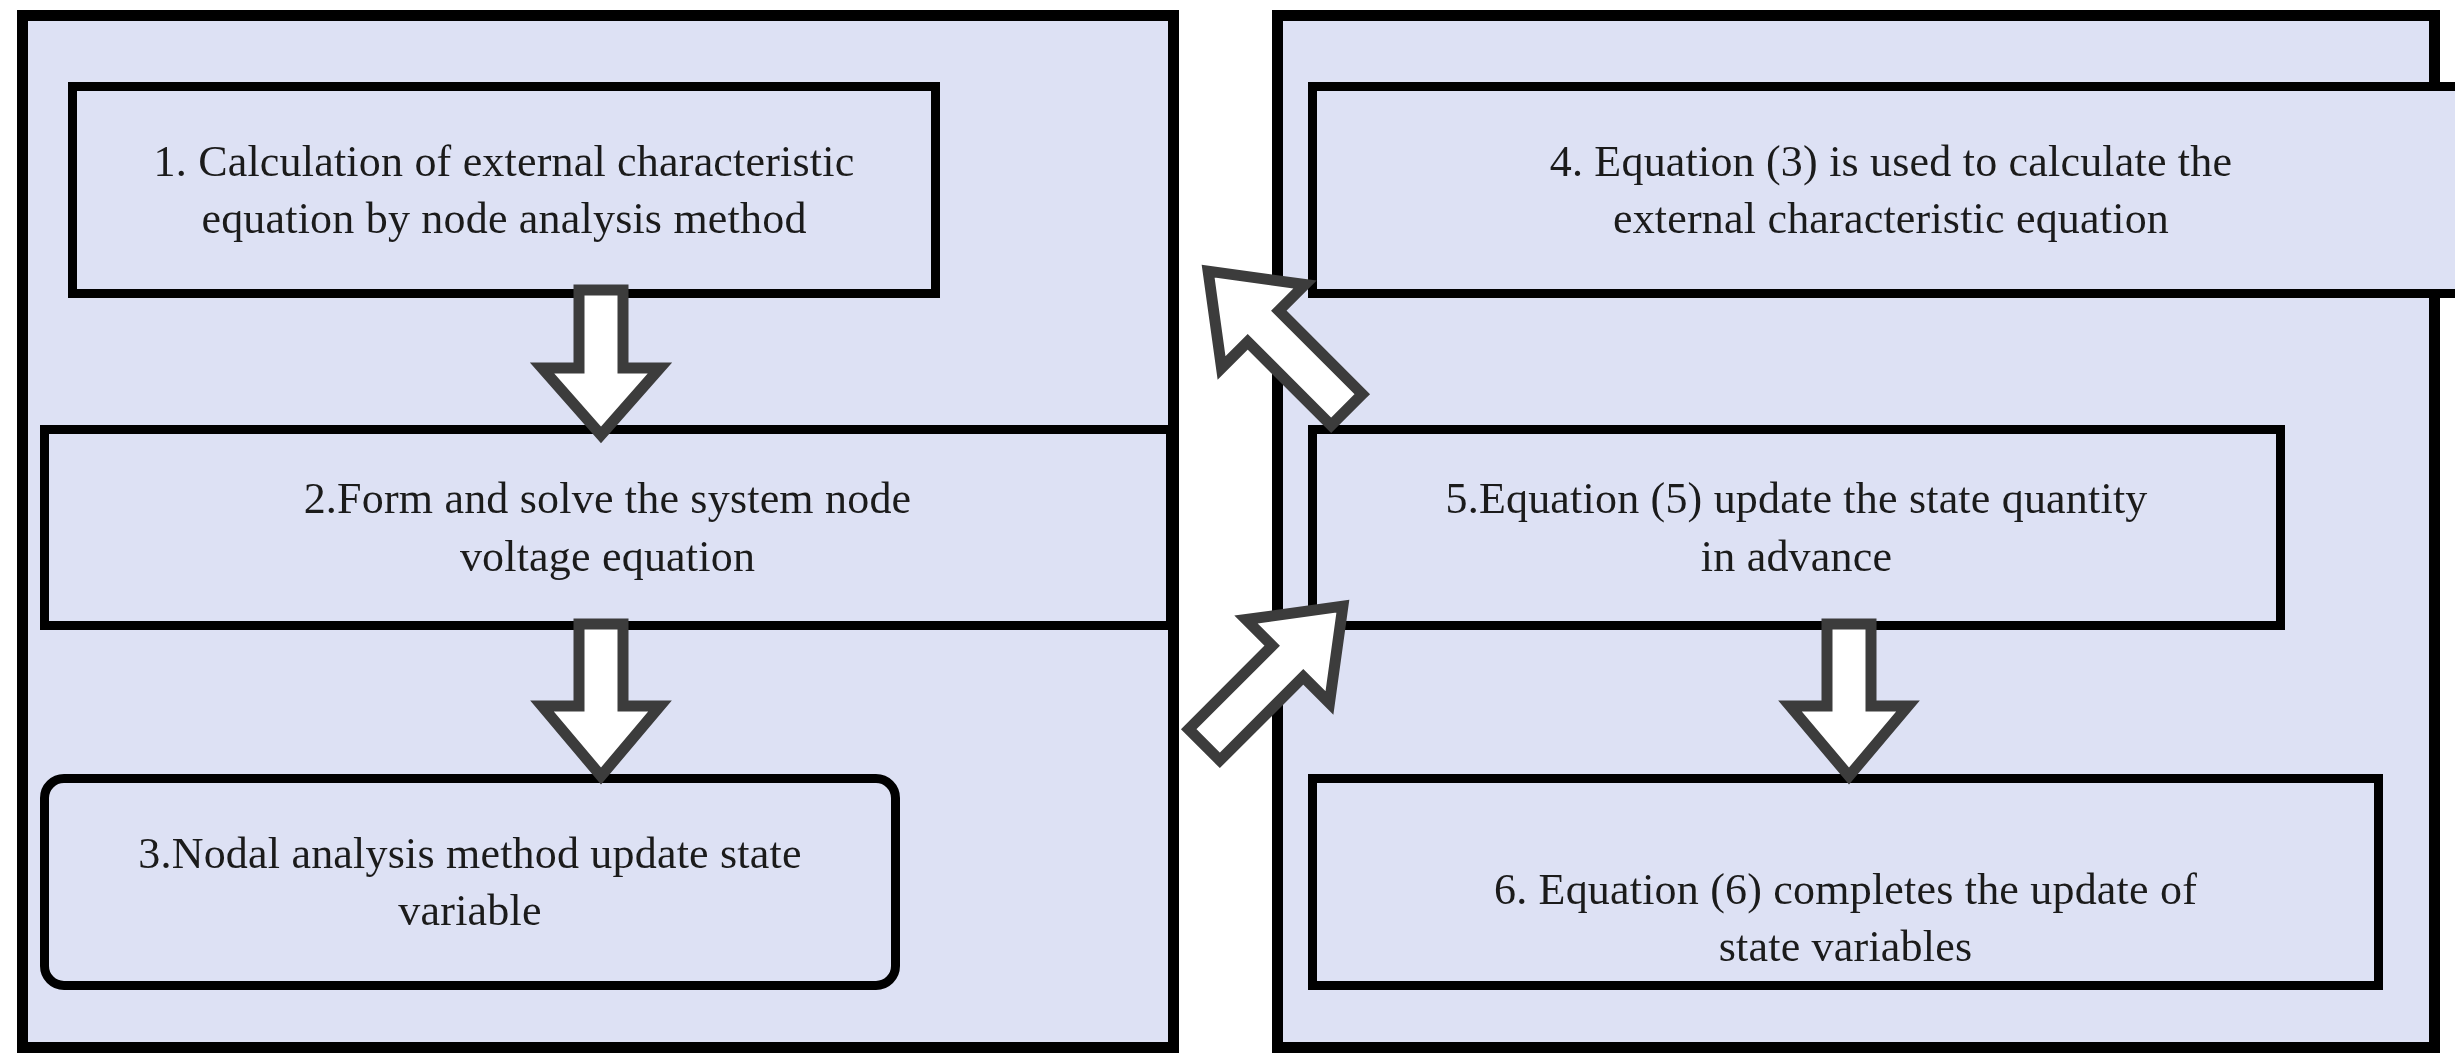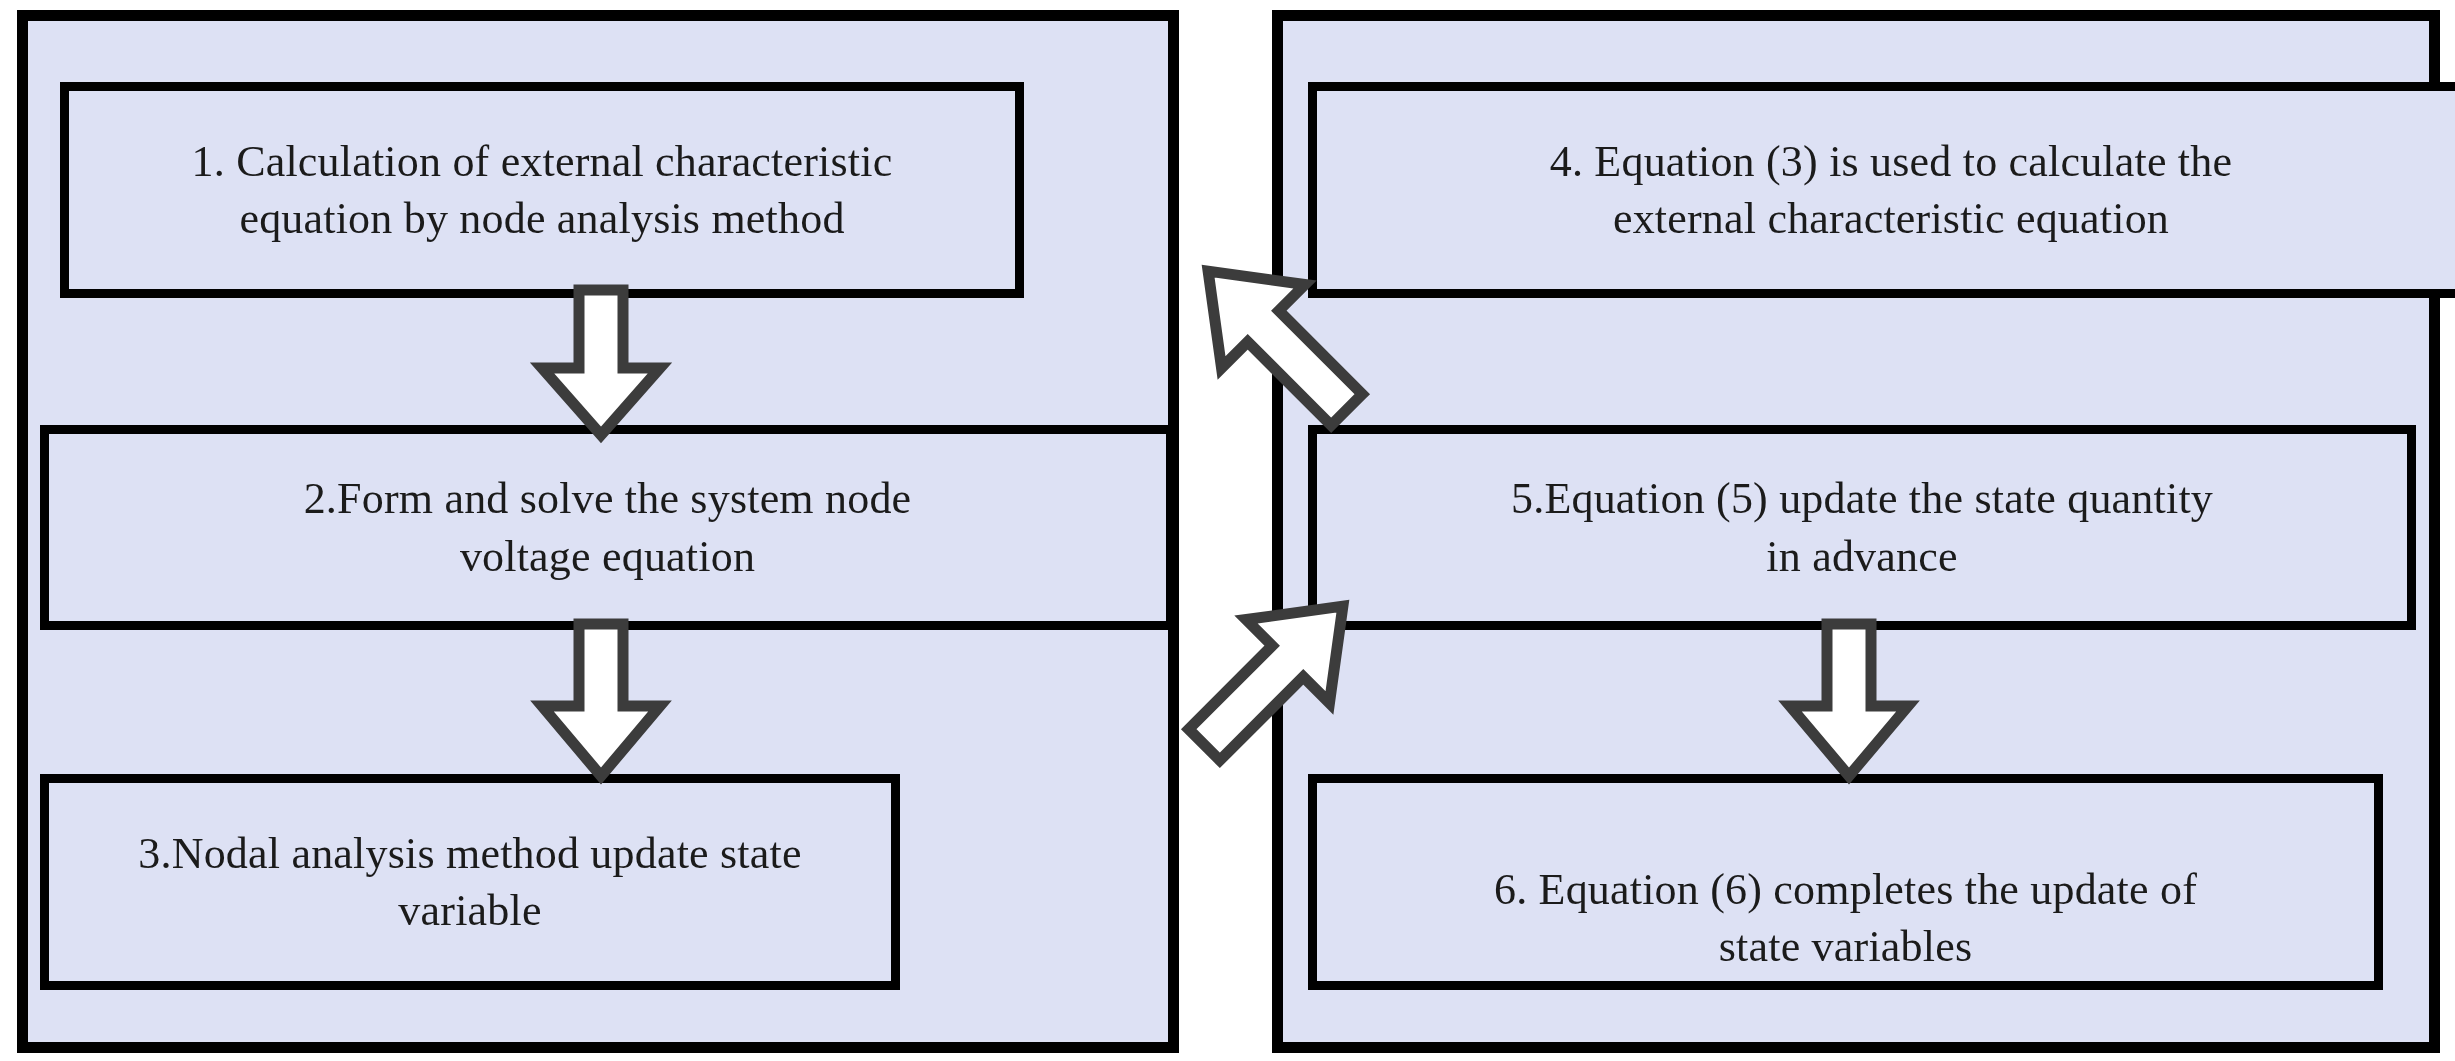--- a/index.html
+++ b/index.html
@@ -38,27 +38,27 @@
   }
   .step-box .step-text {
     font-size: 44px;
     line-height: 1.30;
     color: #1b1b1b;
     letter-spacing: 0.2px;
     white-space: pre-line;
   }
 
   
-  #box-1 { left: 60px;  top: 82px;  width: 964px;  height: 216px; }
+  #box-1 { left: 68px;  top: 82px;  width: 872px;  height: 216px; }
   #box-2 { left: 40px;  top: 425px; width: 1135px; height: 205px; }
-  #box-3 { left: 40px;  top: 774px; width: 860px;  height: 216px; }
+  #box-3 { left: 40px;  top: 774px; width: 860px;  height: 216px; border-radius: 24px; }
 
   
   #box-4 { left: 1308px; top: 82px;  width: 1166px; height: 216px; }
-  #box-5 { left: 1308px; top: 425px; width: 1108px; height: 205px; }
+  #box-5 { left: 1308px; top: 425px; width: 977px; height: 205px; }
   #box-6 { left: 1308px; top: 774px; width: 1075px; height: 216px; align-items: flex-end; }
 
   .arrow-down, .arrow-diag {
     position: absolute;
   }
   .arrow-down svg, .arrow-diag svg { display: block; overflow: visible; }
 
   #arrow-1-2 { left: 535px;  top: 290px; width: 132px; height: 148px; }
   #arrow-2-3 { left: 535px;  top: 624px; width: 132px; height: 155px; }
   #arrow-5-6 { left: 1783px; top: 624px; width: 132px; height: 155px; }

